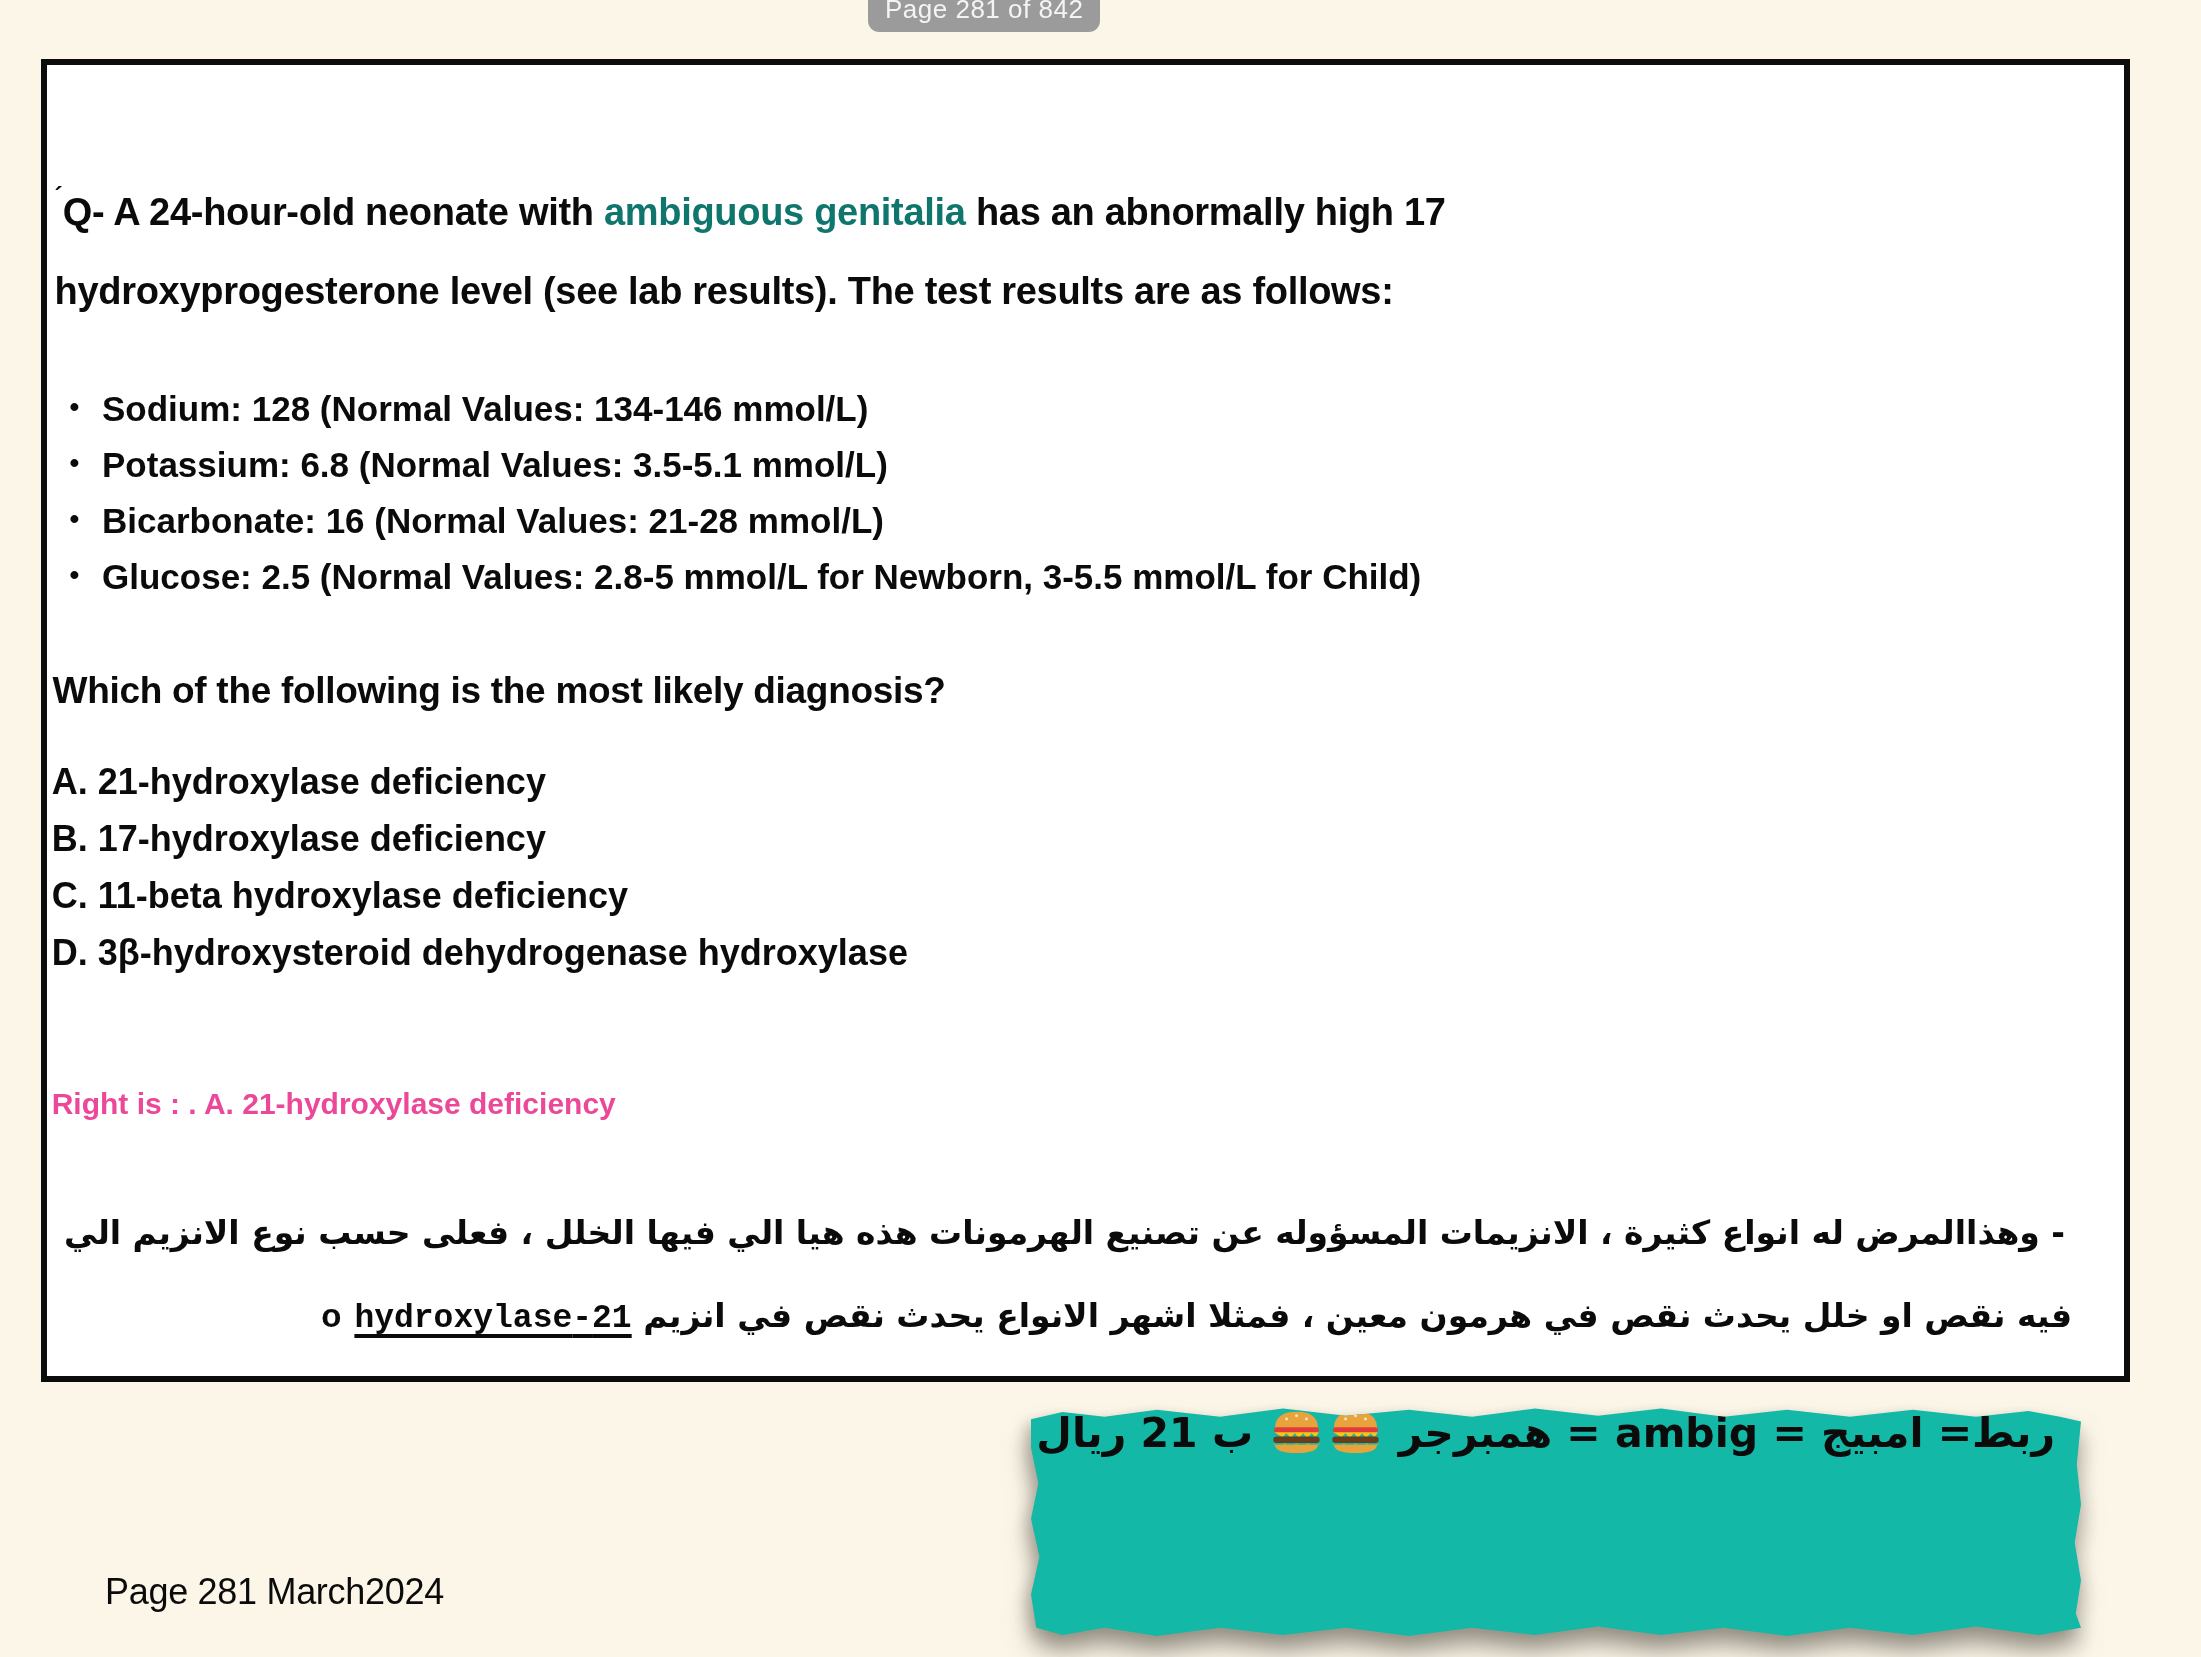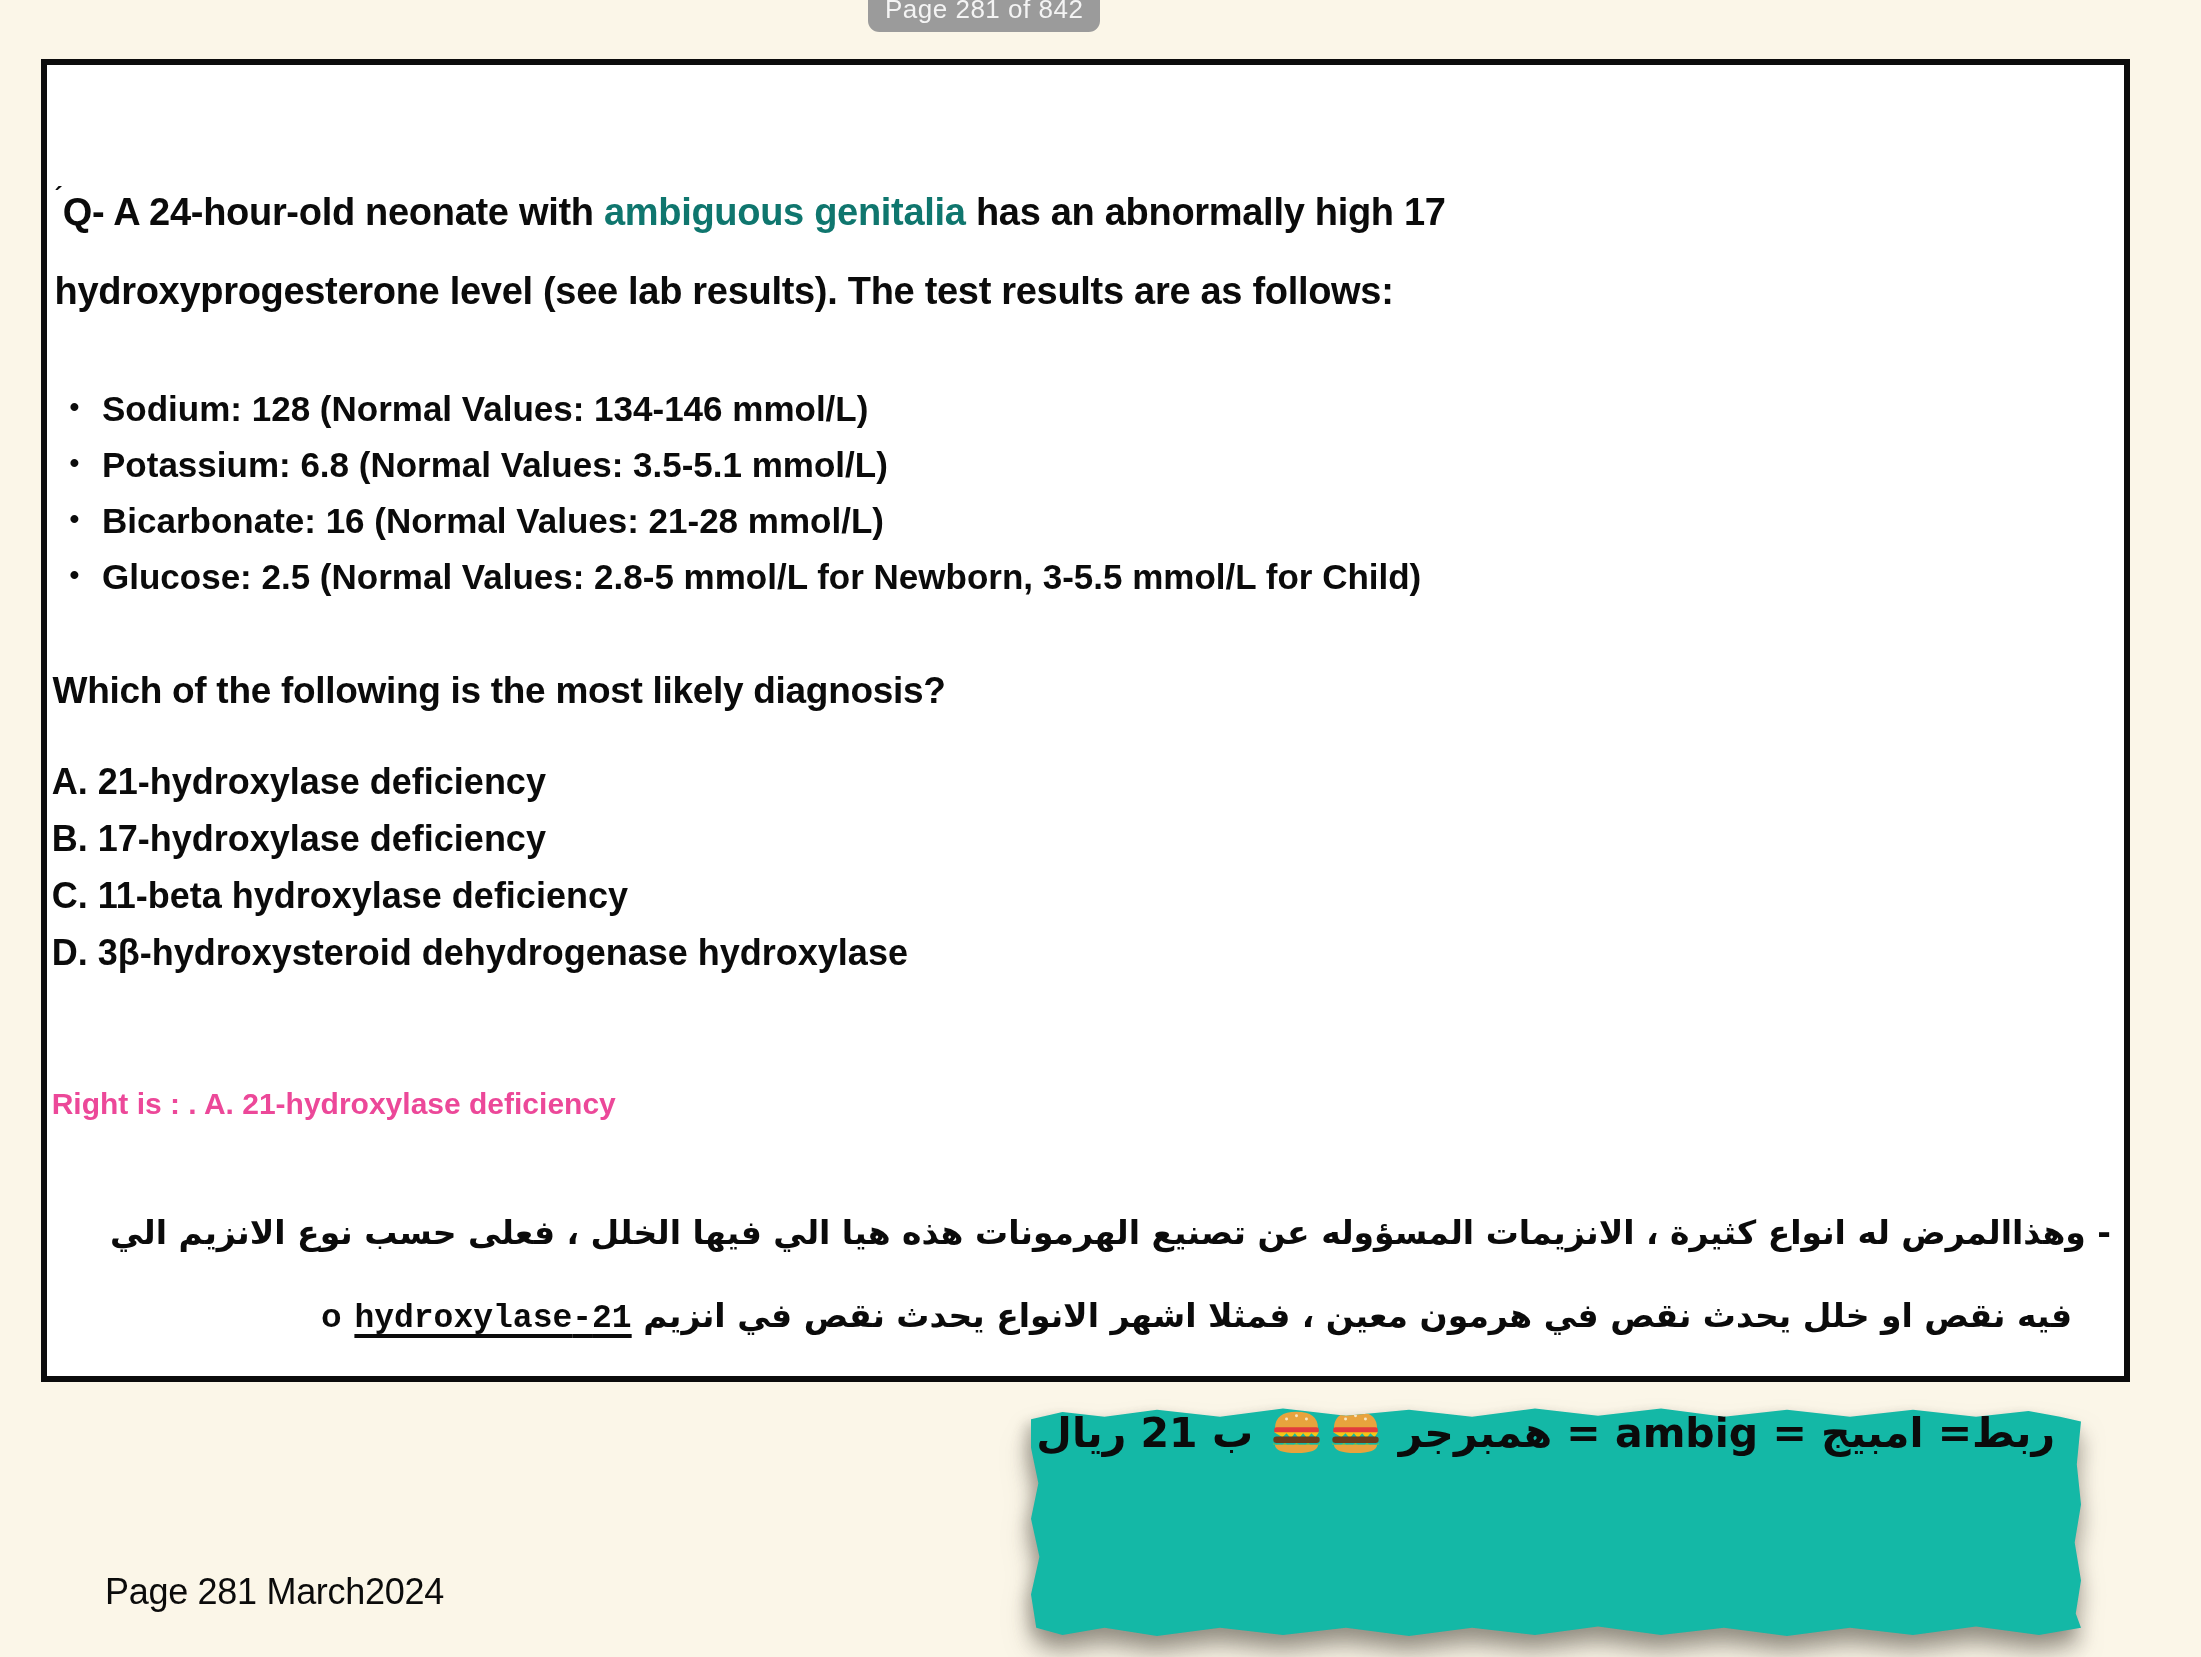--- a/index.html
+++ b/index.html
@@ -58,21 +58,21 @@
     color:#ec4899;
     margin-top:16px;
   }
 
   .ar{
     font-family:"DejaVu Sans",sans-serif;font-weight:bold;
     direction:rtl;unicode-bidi:plaintext;
   }
   .exp-line1{
     position:absolute;left:17px;right:13px;top:1144px;
-    font-size:33px;line-height:47px;text-align:right;white-space:nowrap;
+    font-size:33px;line-height:47px;text-align:left;white-space:nowrap;
   }
   .exp-line2{
     position:absolute;left:17px;right:52px;top:1227px;
     font-size:33px;line-height:47px;text-align:right;white-space:nowrap;
   }
   .enzyme{
     font-family:Liberation Mono, monospace;font-weight:bold;
     text-decoration:underline;text-decoration-thickness:3.8px;text-underline-offset:6.6px;
   }
   .o-marker{

